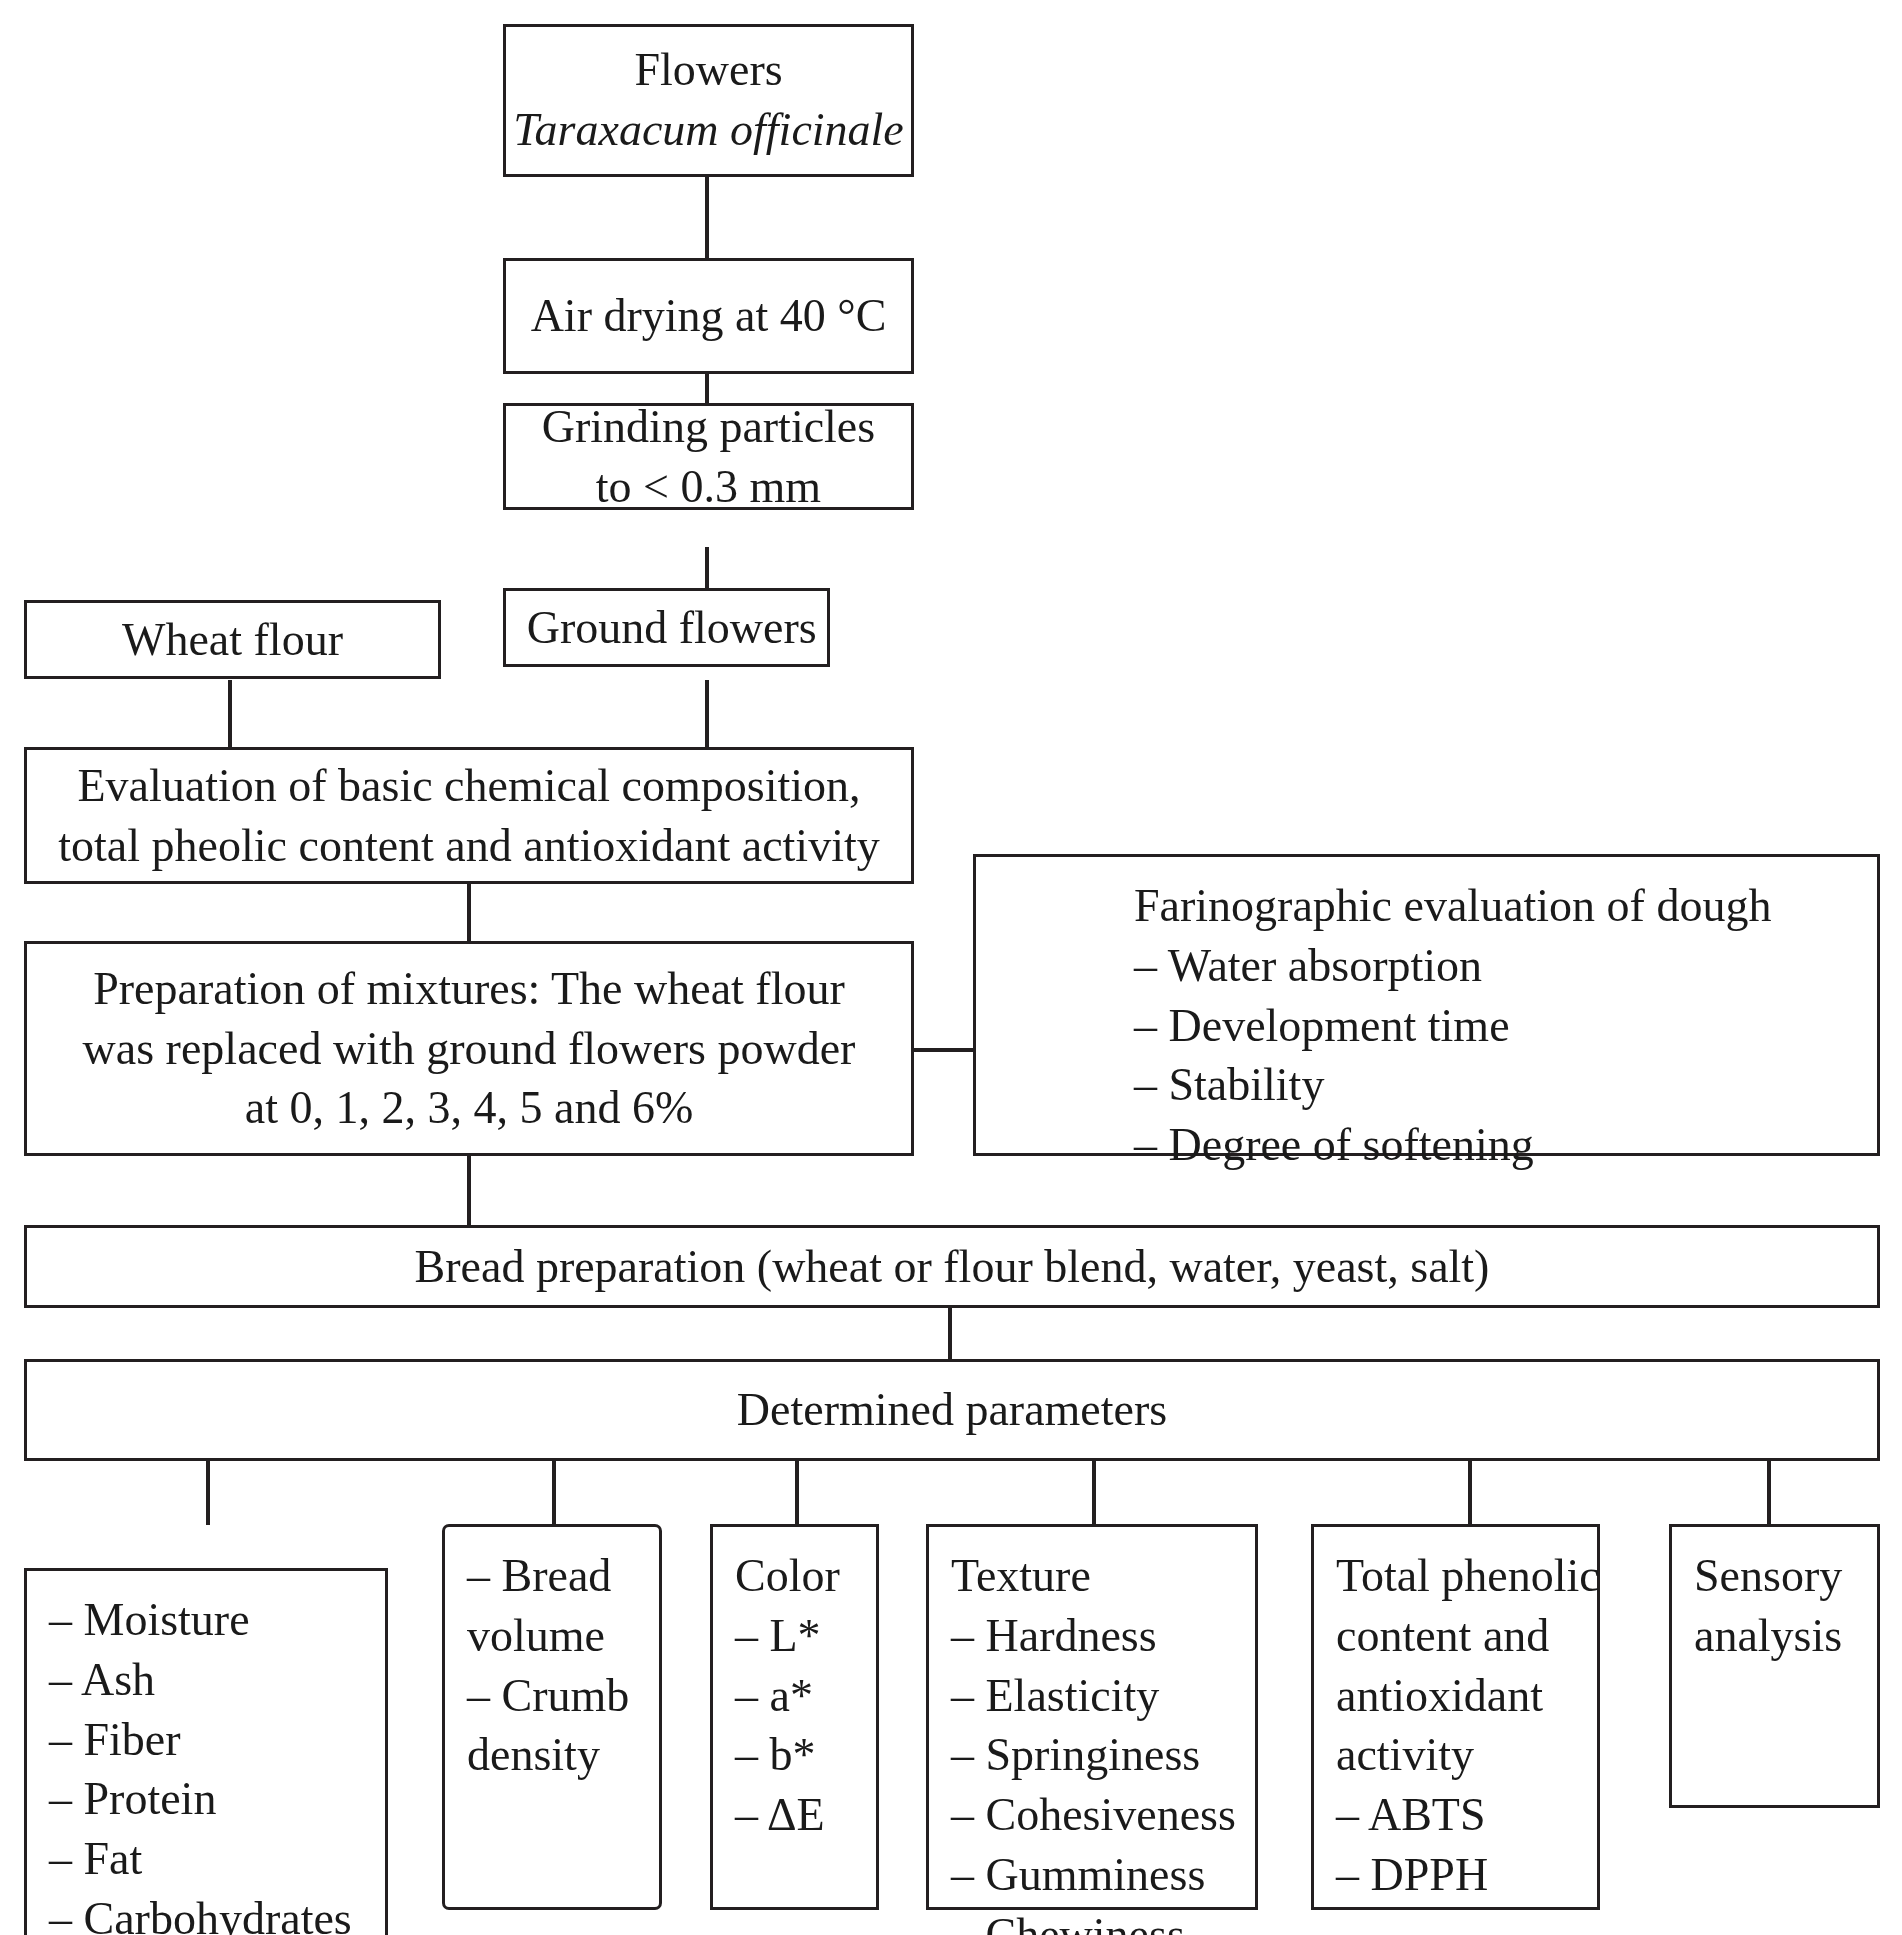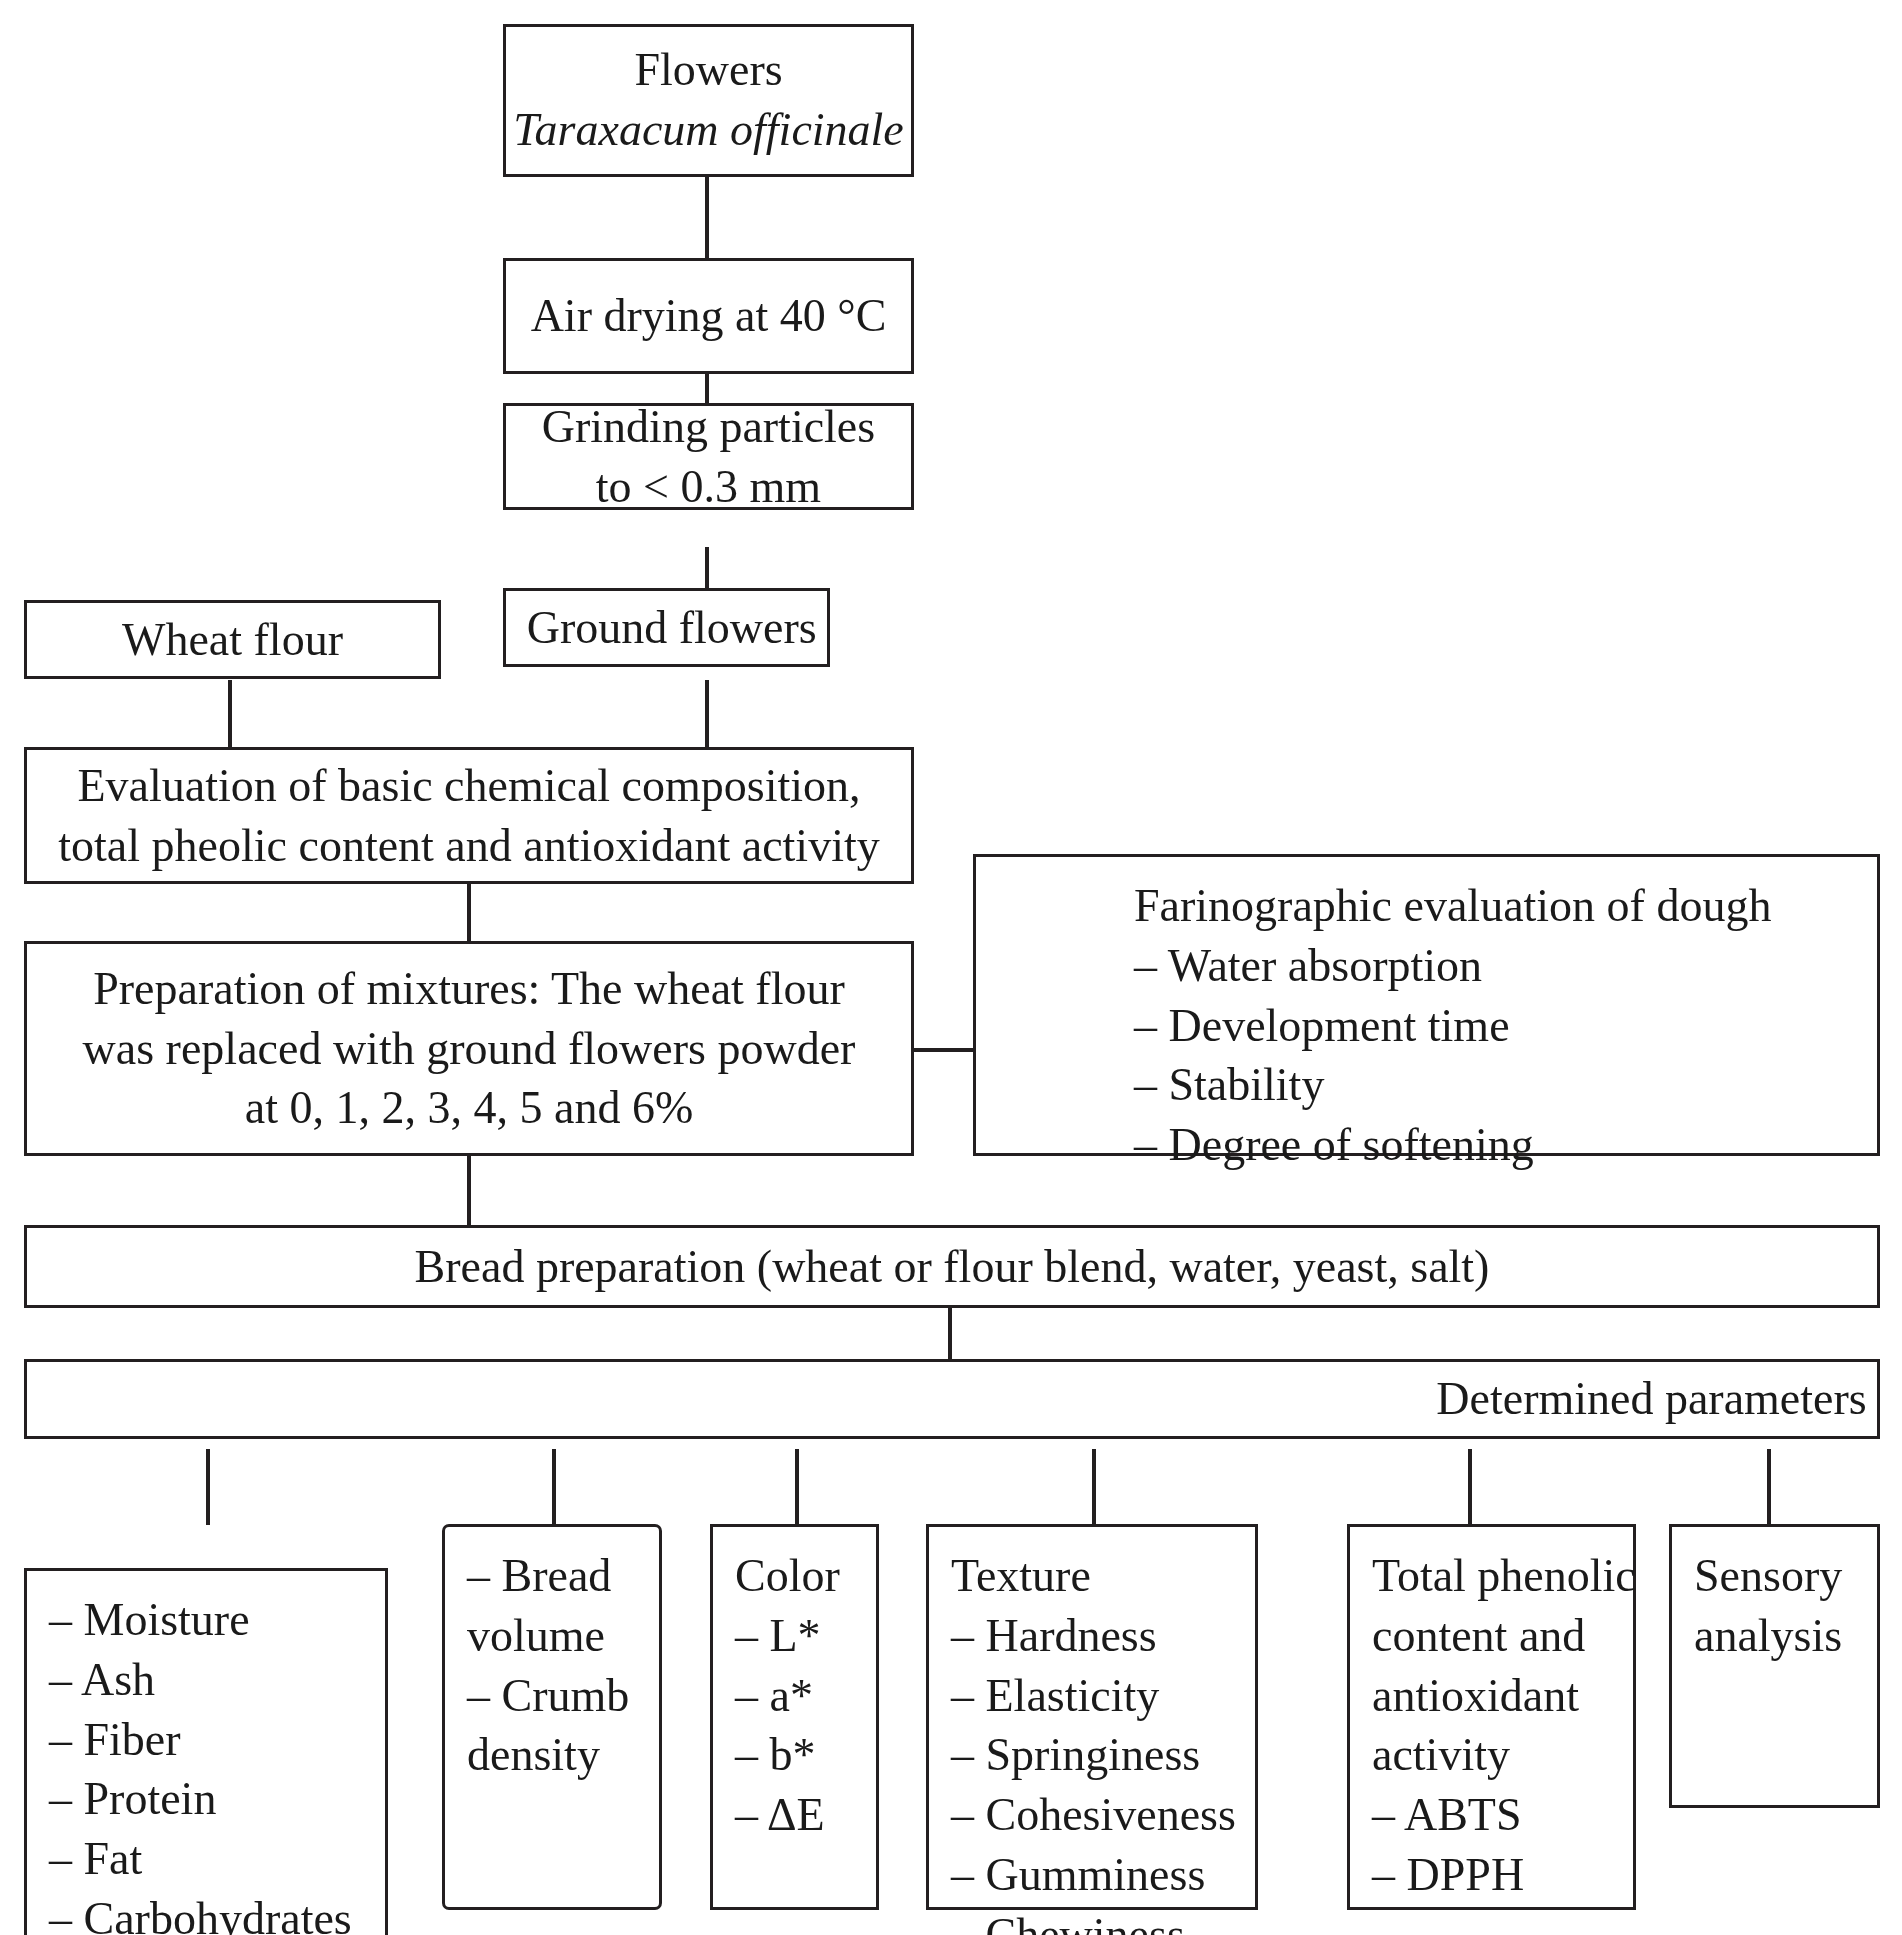--- a/index.html
+++ b/index.html
@@ -117,21 +117,21 @@
     <span class="ln">– Water absorption</span>
     <span class="ln">– Development time</span>
     <span class="ln">– Stability</span>
     <span class="ln">– Degree of softening</span>
   </div>
 
   <div class="box" style="left:24px; top:1225px; width:1856px; height:83px;">
     <span class="ln">Bread preparation (wheat or flour blend, water, yeast, salt)</span>
   </div>
 
-  <div class="box" style="left:24px; top:1359px; width:1856px; height:80px;align-items:flex-end;">
+  <div class="box" style="left:24px; top:1359px; width:1856px; height:102px;">
     <span class="ln">Determined parameters</span>
   </div>
 
   <div class="box left-align" style="left:24px; top:1524px; width:364px; height:386px;margin-top:44px;">
     <span class="ln">– Moisture</span>
     <span class="ln">– Ash</span>
     <span class="ln">– Fiber</span>
     <span class="ln">– Protein</span>
     <span class="ln">– Fat</span>
     <span class="ln">– Carbohydrates</span>
@@ -155,21 +155,21 @@
   <div class="box left-align" style="left:926px; top:1524px; width:332px; height:386px;">
     <span class="ln">Texture</span>
     <span class="ln">– Hardness</span>
     <span class="ln">– Elasticity</span>
     <span class="ln">– Springiness</span>
     <span class="ln">– Cohesiveness</span>
     <span class="ln">– Gumminess</span>
     <span class="ln">– Chewiness</span>
   </div>
 
-  <div class="box left-align" style="left:1311px; top:1524px; width:289px; height:386px;margin-left:36px;">
+  <div class="box left-align" style="left:1311px; top:1524px; width:289px; height:386px;">
     <span class="ln">Total phenolic</span>
     <span class="ln">content and</span>
     <span class="ln">antioxidant</span>
     <span class="ln">activity</span>
     <span class="ln">– ABTS</span>
     <span class="ln">– DPPH</span>
   </div>
 
   <div class="box left-align" style="left:1669px; top:1524px; width:211px; height:284px;">
     <span class="ln">Sensory</span>

